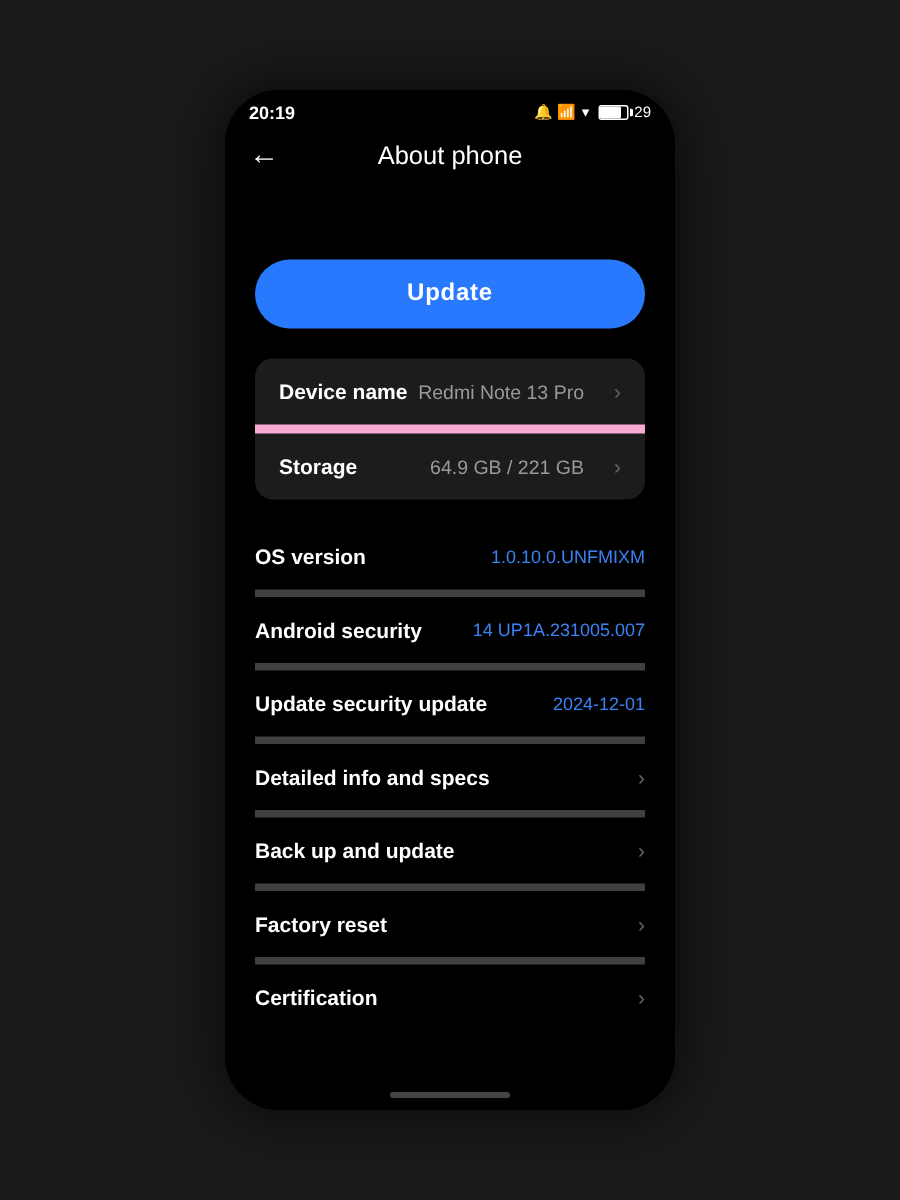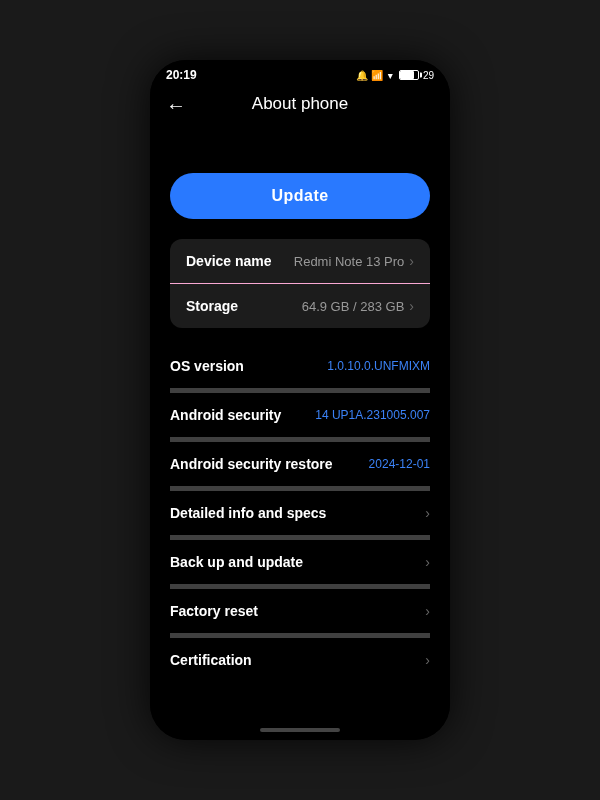--- a/index.html
+++ b/index.html
@@ -146,34 +146,34 @@
     }
 
     .card-row {
       display: flex;
       align-items: center;
       justify-content: space-between;
       padding: 14px 16px;
     }
 
     .card-row:not(:last-child) {
-      border-bottom: 1px solid #f9a8d4;
+      border-bottom: 6px solid #f9a8d4;
       align-items: center;
     }
 
     .card-label {
       color: #fff;
       font-size: 14px;
       font-weight: 600;
     }
 
     .card-value-wrap {
       display: flex;
       align-items: center;
-      gap: 5px;
+      gap: 20px;
     }
 
     .card-value {
       color: #999;
       font-size: 13px;
     }
 
     .chevron {
       color: #666;
       font-size: 14px;
@@ -275,40 +275,40 @@
         <div class="card-row">
           <span class="card-label">Device name</span>
           <div class="card-value-wrap">
             <span class="card-value">Redmi Note 13 Pro</span>
             <span class="chevron">›</span>
           </div>
         </div>
         <div class="card-row">
           <span class="card-label">Storage</span>
           <div class="card-value-wrap">
-            <span class="card-value">64.9 GB / 283 GB</span>
+            <span class="card-value">64.9 GB / 221 GB</span>
             <span class="chevron">›</span>
           </div>
         </div>
       </div>
 
       <div class="info-list">
 
         <div class="info-row">
           <span class="info-label">OS version</span>
           <span class="info-value">1.0.10.0.UNFMIXM</span>
         </div>
 
         <div class="info-row">
           <span class="info-label">Android security</span>
           <span class="info-value">14 UP1A.231005.007</span>
         </div>
 
         <div class="info-row">
-          <span class="info-label">Android security restore</span>
+          <span class="info-label">Update security update</span>
           <span class="info-value">2024-12-01</span>
         </div>
 
         <div class="info-row">
           <span class="info-label">Detailed info and specs</span>
           <span class="info-chevron">›</span>
         </div>
 
         <div class="info-row">
           <span class="info-label">Back up and update</span>

